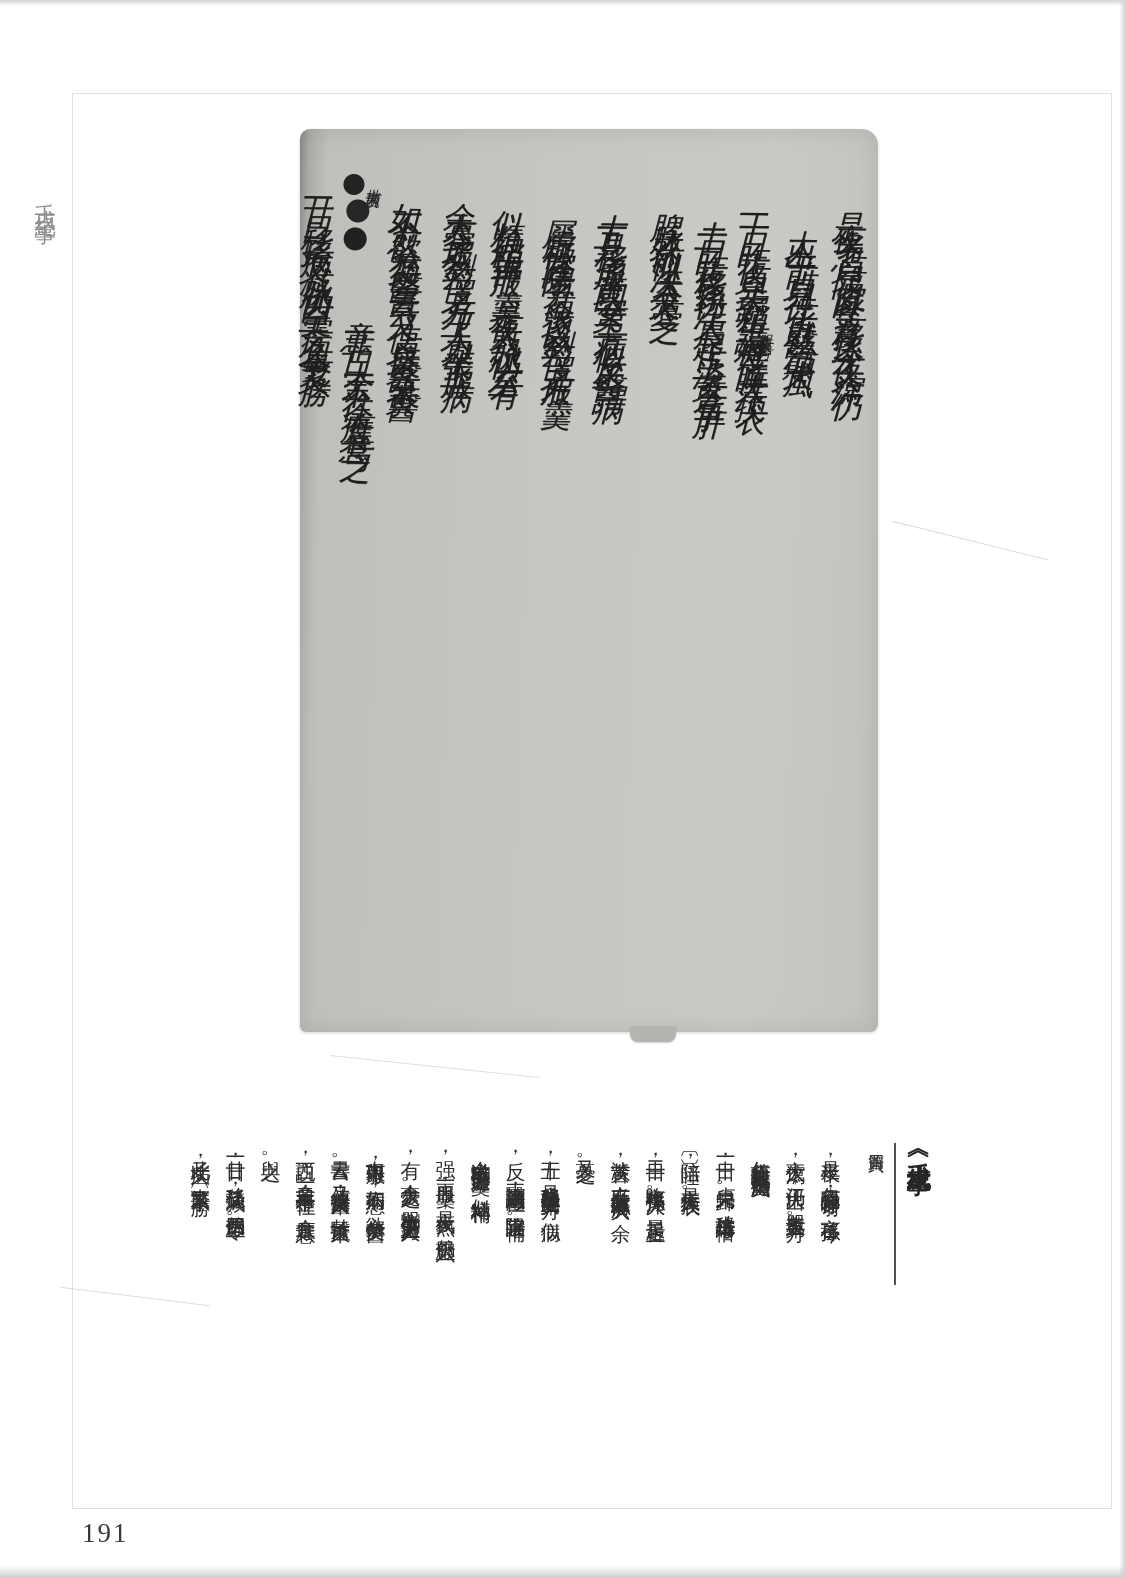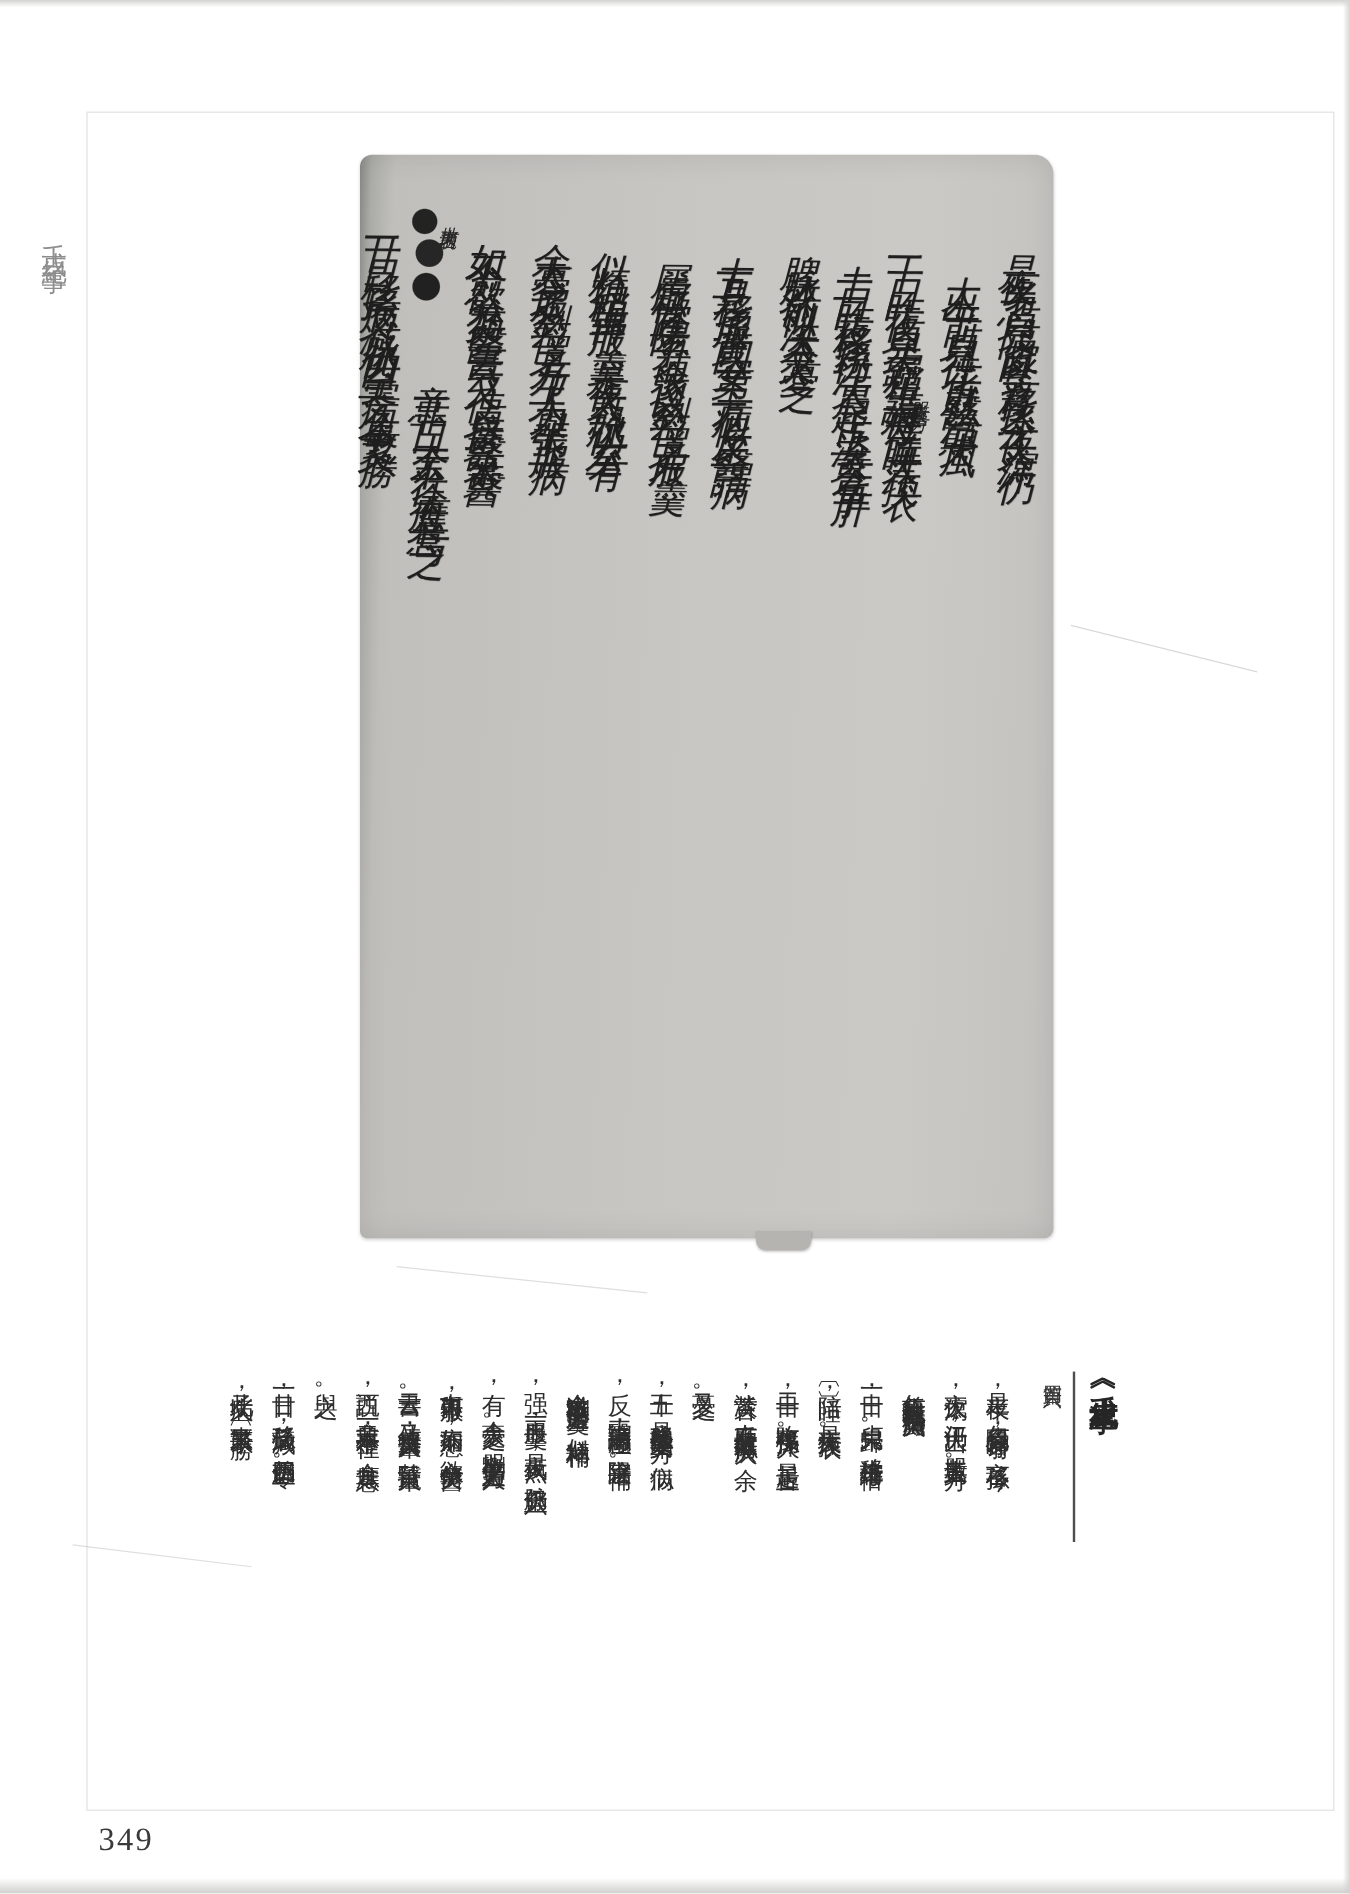--- a/index.html
+++ b/index.html
@@ -125,13 +125,13 @@
     <div class="tr-col" style="left: 436px; top: 1145px;">强，再服一羹，是夜大熱，脉仍六至</div>
     <div class="tr-col" style="left: 401px; top: 1145px;">有，余大憂之。服劉竺僧之方乃王人</div>
     <div class="tr-col" style="left: 366px; top: 1145px;">力舉張可服，病如不愈，欲余焚伊醫</div>
     <div class="tr-col" style="left: 331px; top: 1145px;">書云云。又使貞接黃醫來，黃醫扯東</div>
     <div class="tr-col" style="left: 296px; top: 1145px;">説西，意非一日十金不往，余應其意</div>
     <div class="tr-col" style="left: 261px; top: 1145px;">與之。</div>
     <div class="tr-col" style="left: 226px; top: 1145px;">廿一日，移孫病又减，脉仍四至零。</div>
     <div class="tr-col" style="left: 191px; top: 1145px;">此子病久，事繁又〔不〕勝</div>
   </div>
 
-<div class="abs page-number">349</div>
+<div class="abs page-number">191</div>
 
 </body></html>

